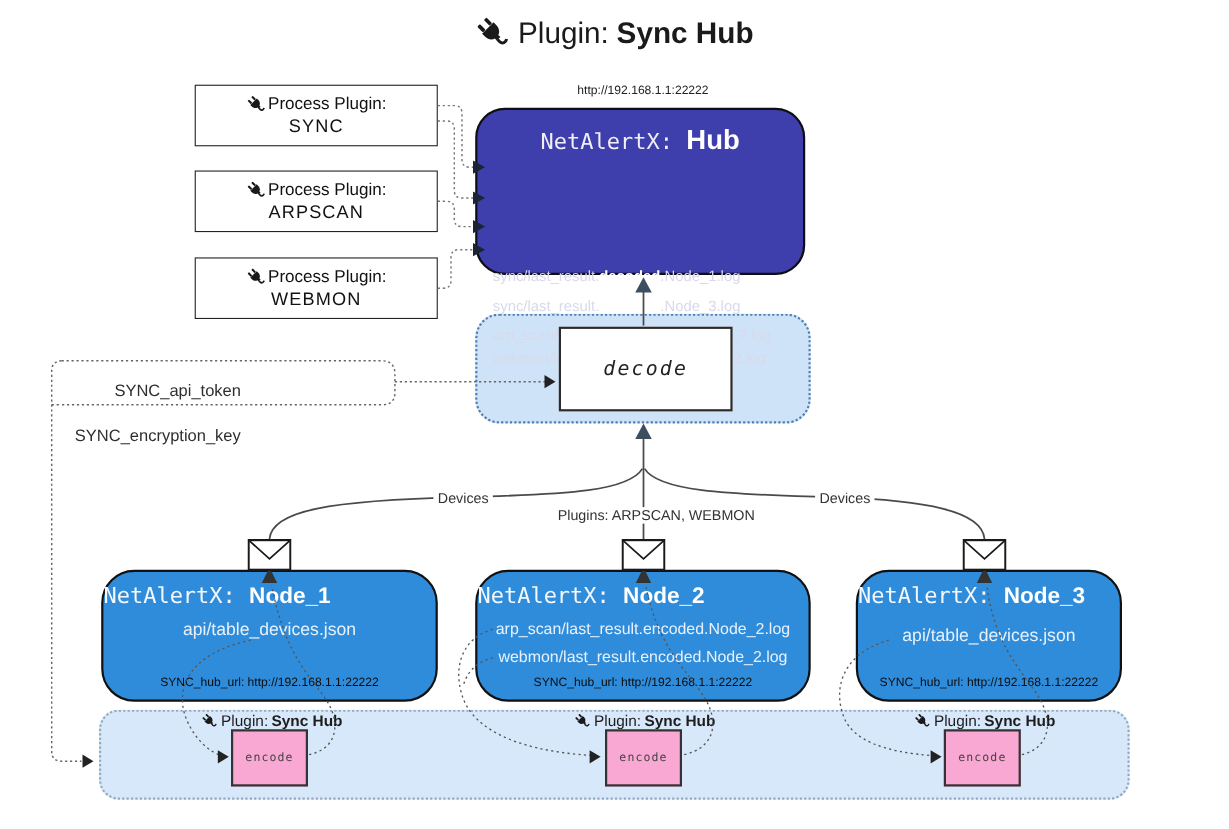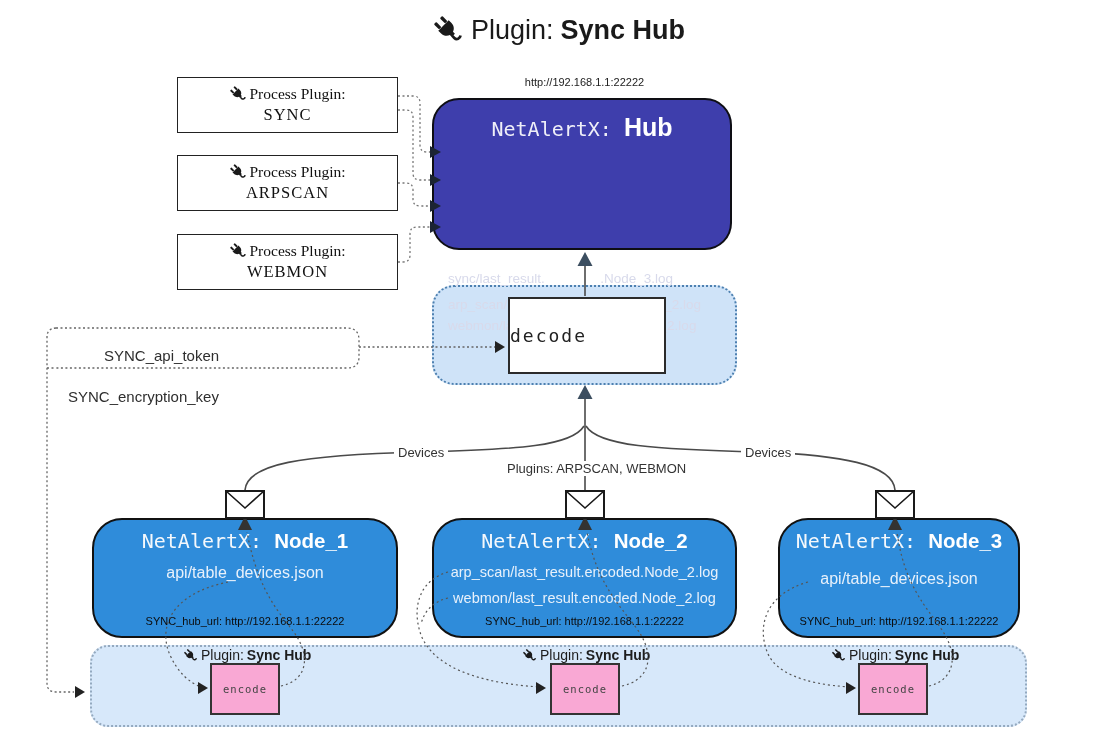--- a/index.html
+++ b/index.html
@@ -9,53 +9,53 @@
   .mono{font-family:"DejaVu Sans Mono","Liberation Mono",monospace;}
 
   
   .title{position:absolute;left:0;top:14px;width:1117px;display:flex;align-items:center;
          justify-content:center;gap:7px;font-size:27px;color:#1a1a1a;z-index:2;}
   .title b{font-weight:bold;}
 
   
   .pbox{position:absolute;left:177px;width:221px;height:56px;background:#fff;border:1.6px solid #222;
         box-sizing:border-box;z-index:2;display:flex;flex-direction:column;align-items:center;
-        justify-content:center;font-family:Liberation Serif, serif;color:#111;text-align:right;}
+        justify-content:center;font-family:Liberation Sans, sans-serif;color:#111;text-align:right;}
   .pbox .l1{display:flex;align-items:center;gap:2px;font-size:15.5px;}
   .pbox .l2{font-size:16.5px;margin-top:2px;letter-spacing:1px;}
 
   
   .hub-url{position:absolute;left:432px;top:76px;width:305px;text-align:center;font-size:11px;
            color:#222;z-index:2;}
   .hub{position:absolute;left:432px;top:98px;width:300px;height:152px;background:#3e3eac;
        border:2px solid #0e0e14;border-radius:27px;box-sizing:border-box;z-index:2;}
   .hub-title{position:absolute;left:0;top:13px;width:100%;text-align:center;color:#fff;font-size:20px;}
   .hub-title .mono{color:#efeff8;}
   .hub-title b{font-size:25px;}
   .hub-line{position:absolute;left:2px;width:296px;height:18px;padding-left:12px;font-size:13.5px;
             color:#d8daeb;white-space:nowrap;}
   .hub-line b{color:#ffffff;}
 
   
   .decode-wrap{position:absolute;left:432px;top:285px;width:305px;height:100px;background:#cfe3f8;
                border:2px dotted #4d80b0;border-radius:22px;box-sizing:border-box;z-index:1;}
   .decode-box{position:absolute;left:508px;top:297px;width:158px;height:77px;background:#fff;
               border:2px solid #2b2b2b;box-sizing:border-box;z-index:2;display:flex;align-items:center;
-              justify-content:flex-start;font-family:"DejaVu Sans Mono","Liberation Mono",monospace;
-              font-size:18px;letter-spacing:2px;color:#222;}
+              justify-content:center;font-family:"DejaVu Sans Mono","Liberation Mono",monospace;
+              font-size:18px;letter-spacing:2px;color:#222;font-style:italic;}
 
   
   .flabel{position:absolute;background:#fff;color:#333;z-index:6;padding:0 4px;white-space:nowrap;}
   .flabel.tok{font-size:15px;color:#2e2e2e;margin-top:28px;}
   .flabel.edge{font-size:13px;color:#333;}
 
   
   .node{position:absolute;top:518px;height:120px;background:#2f8cda;border:2px solid #111;
         border-radius:30px;box-sizing:border-box;z-index:2;}
-  .node-title{position:absolute;left:0;top:9px;width:100%;text-align:center;color:#fff;font-size:20px;}
+  .node-title{position:absolute;left:0;top:9px;width:100%;color:#fff;font-size:20px;}
   .node-title .mono{color:#f4f8fc;}
   .node-title b{font-size:20.5px;}
   .node-file{position:absolute;left:0;width:100%;text-align:center;color:#e8f1fb;font-size:14.5px;
              white-space:nowrap;}
   .node-file.big{font-size:16px;}
   .node-url{position:absolute;left:0;bottom:9px;width:100%;text-align:center;color:#0c0c0c;
             font-size:11px;}
 
   .envelope{position:absolute;top:490px;z-index:6;}
 
@@ -124,20 +124,21 @@
       </div>
     <div class="l2">WEBMON</div>
   </div>
 
   <div class="hub-url">http://192.168.1.1:22222</div>
 
   <div class="hub">
     <div class="hub-title">
       <span class="mono">NetAlertX: </span><b>Hub</b>
     </div>
+    <div class="hub-line" style="top:143px"><span>sync/last_result.</span><b>decoded</b><span>.Node_1.log</span></div>
     <div class="hub-line" style="top:171px"><span>sync/last_result.</span><b>decoded</b><span>.Node_3.log</span></div>
     <div class="hub-line" style="top:197px"><span>arp_scan/last_result.</span><b>decoded</b><span>.Node_2.log</span></div>
     <div class="hub-line" style="top:218px"><span>webmon/last_result.</span><b>decoded</b><span>.Node_2.log</span></div>
   </div>
 
   <div class="decode-wrap"></div>
   <div class="decode-box">
     <span>decode</span>
   </div>
 

